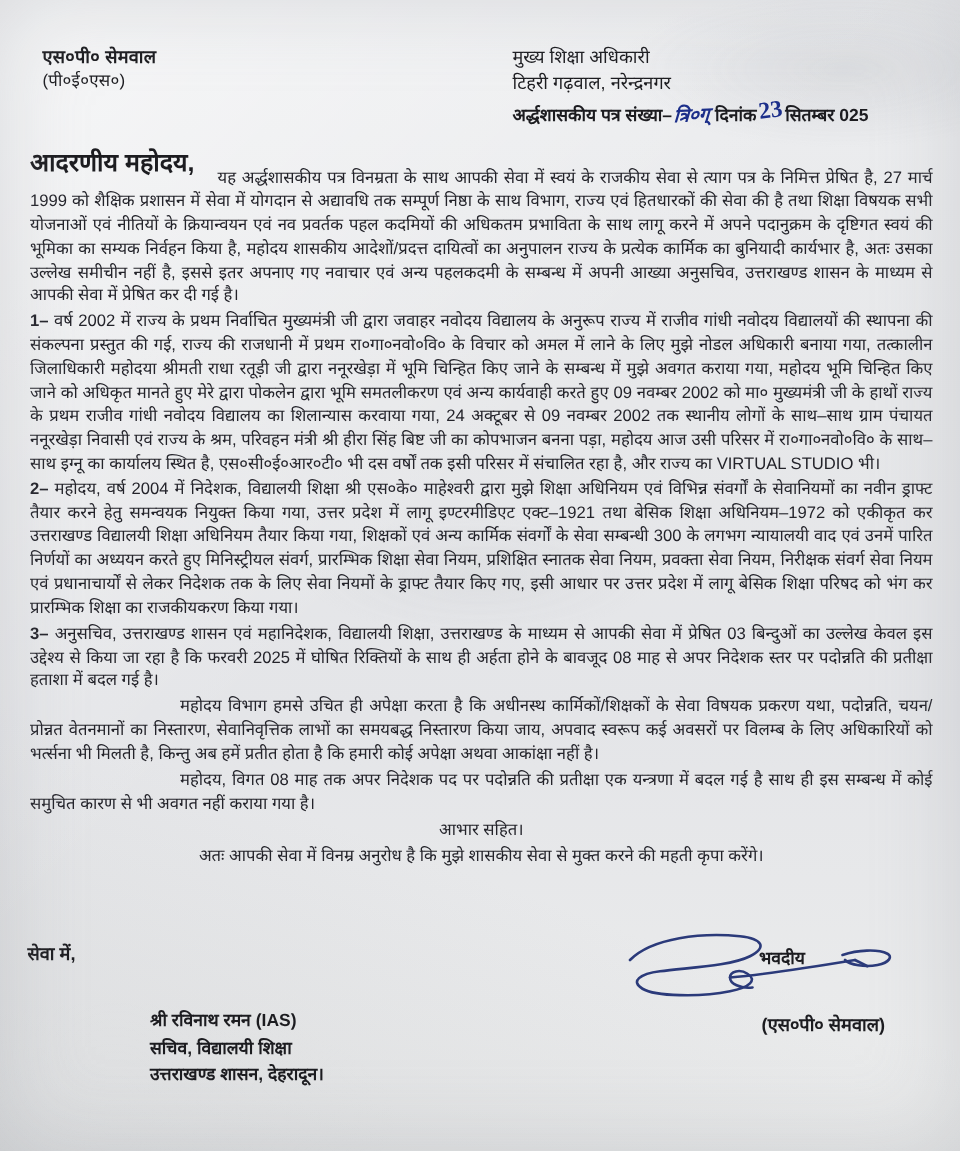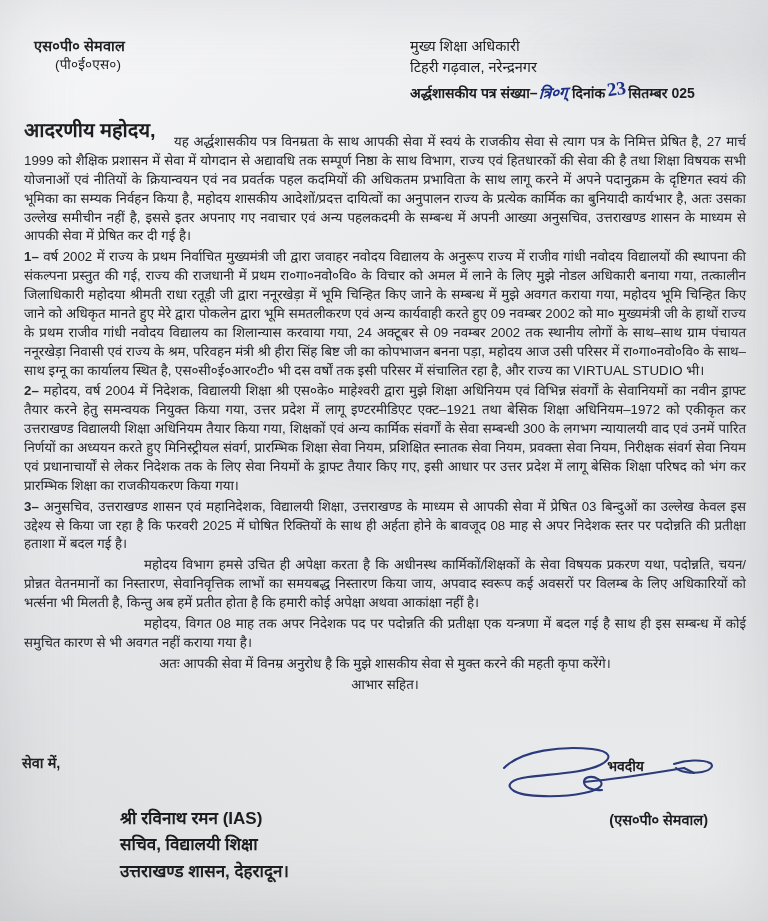--- a/index.html
+++ b/index.html
@@ -46,21 +46,21 @@
   
   .hdr-left {
     position: absolute;
     left: 34px;
     top: 36px;
     line-height: 1.38;
     font-size: 14.5px;
     font-weight: 700;
     letter-spacing: .2px;
   }
-  .hdr-left .sub { font-weight: 400; font-size: 13.5px; margin-left: 21px; }
+  .hdr-left .sub { font-weight: 400; font-size: 13.5px; }
 
   .hdr-right {
     position: absolute;
     left: 410px;
     top: 36px;
     line-height: 1.45;
     font-size: 14.5px;
     font-weight: 700;
     white-space: nowrap;
   }
@@ -148,21 +148,21 @@
     position: absolute;
     left: 22px;
     top: 752px;
     font-size: 14.5px;
     font-weight: 700;
   }
   .recipient {
     position: absolute;
     left: 120px;
     top: 806px;
-    font-size: 17px;
+    font-size: 14px;
     font-weight: 700;
     line-height: 1.55;
   }
 </style>
 </head>
 <body>
 
 <div class="page">
   <div class="layer">
 
@@ -182,22 +182,22 @@
 
     <div class="salutation">आदरणीय महोदय,</div>
 
     <div class="body">
       <p class="ind">यह अर्द्धशासकीय पत्र विनम्रता के साथ आपकी सेवा में स्वयं के राजकीय सेवा से त्याग पत्र के निमित्त प्रेषित है, 27 मार्च 1999 को शैक्षिक प्रशासन में सेवा में योगदान से अद्यावधि तक सम्पूर्ण निष्ठा के साथ विभाग, राज्य एवं हितधारकों की सेवा की है तथा शिक्षा विषयक सभी योजनाओं एवं नीतियों के क्रियान्वयन एवं नव प्रवर्तक पहल कदमियों की अधिकतम प्रभाविता के साथ लागू करने में अपने पदानुक्रम के दृष्टिगत स्वयं की भूमिका का सम्यक निर्वहन किया है, महोदय शासकीय आदेशों/प्रदत्त दायित्वों का अनुपालन राज्य के प्रत्येक कार्मिक का बुनियादी कार्यभार है, अतः उसका उल्लेख समीचीन नहीं है, इससे इतर अपनाए गए नवाचार एवं अन्य पहलकदमी के सम्बन्ध में अपनी आख्या अनुसचिव, उत्तराखण्ड शासन के माध्यम से आपकी सेवा में प्रेषित कर दी गई है।</p>
       <p><span class="num">1–</span><span> वर्ष 2002 में राज्य के प्रथम निर्वाचित मुख्यमंत्री जी द्वारा जवाहर नवोदय विद्यालय के अनुरूप राज्य में राजीव गांधी नवोदय विद्यालयों की स्थापना की संकल्पना प्रस्तुत की गई, राज्य की राजधानी में प्रथम रा०गा०नवो०वि० के विचार को अमल में लाने के लिए मुझे नोडल अधिकारी बनाया गया, तत्कालीन जिलाधिकारी महोदया श्रीमती राधा रतूड़ी जी द्वारा ननूरखेड़ा में भूमि चिन्हित किए जाने के सम्बन्ध में मुझे अवगत कराया गया, महोदय भूमि चिन्हित किए जाने को अधिकृत मानते हुए मेरे द्वारा पोकलेन द्वारा भूमि समतलीकरण एवं अन्य कार्यवाही करते हुए 09 नवम्बर 2002 को मा० मुख्यमंत्री जी के हाथों राज्य के प्रथम राजीव गांधी नवोदय विद्यालय का शिलान्यास करवाया गया, 24 अक्टूबर से 09 नवम्बर 2002 तक स्थानीय लोगों के साथ–साथ ग्राम पंचायत ननूरखेड़ा निवासी एवं राज्य के श्रम, परिवहन मंत्री श्री हीरा सिंह बिष्ट जी का कोपभाजन बनना पड़ा, महोदय आज उसी परिसर में रा०गा०नवो०वि० के साथ–साथ इग्नू का कार्यालय स्थित है, एस०सी०ई०आर०टी० भी दस वर्षों तक इसी परिसर में संचालित रहा है, और राज्य का VIRTUAL STUDIO भी।</span></p>
       <p><span class="num">2–</span><span> महोदय, वर्ष 2004 में निदेशक, विद्यालयी शिक्षा श्री एस०के० माहेश्वरी द्वारा मुझे शिक्षा अधिनियम एवं विभिन्न संवर्गों के सेवानियमों का नवीन ड्राफ्ट तैयार करने हेतु समन्वयक नियुक्त किया गया, उत्तर प्रदेश में लागू इण्टरमीडिएट एक्ट–1921 तथा बेसिक शिक्षा अधिनियम–1972 को एकीकृत कर उत्तराखण्ड विद्यालयी शिक्षा अधिनियम तैयार किया गया, शिक्षकों एवं अन्य कार्मिक संवर्गों के सेवा सम्बन्धी 300 के लगभग न्यायालयी वाद एवं उनमें पारित निर्णयों का अध्ययन करते हुए मिनिस्ट्रीयल संवर्ग, प्रारम्भिक शिक्षा सेवा नियम, प्रशिक्षित स्नातक सेवा नियम, प्रवक्ता सेवा नियम, निरीक्षक संवर्ग सेवा नियम एवं प्रधानाचार्यों से लेकर निदेशक तक के लिए सेवा नियमों के ड्राफ्ट तैयार किए गए, इसी आधार पर उत्तर प्रदेश में लागू बेसिक शिक्षा परिषद को भंग कर प्रारम्भिक शिक्षा का राजकीयकरण किया गया।</span></p>
       <p><span class="num">3–</span><span> अनुसचिव, उत्तराखण्ड शासन एवं महानिदेशक, विद्यालयी शिक्षा, उत्तराखण्ड के माध्यम से आपकी सेवा में प्रेषित 03 बिन्दुओं का उल्लेख केवल इस उद्देश्य से किया जा रहा है कि फरवरी 2025 में घोषित रिक्तियों के साथ ही अर्हता होने के बावजूद 08 माह से अपर निदेशक स्तर पर पदोन्नति की प्रतीक्षा हताशा में बदल गई है।</span></p>
       <p class="ind-c">महोदय विभाग हमसे उचित ही अपेक्षा करता है कि अधीनस्थ कार्मिकों/शिक्षकों के सेवा विषयक प्रकरण यथा, पदोन्नति, चयन/प्रोन्नत वेतनमानों का निस्तारण, सेवानिवृत्तिक लाभों का समयबद्ध निस्तारण किया जाय, अपवाद स्वरूप कई अवसरों पर विलम्ब के लिए अधिकारियों को भर्त्सना भी मिलती है, किन्तु अब हमें प्रतीत होता है कि हमारी कोई अपेक्षा अथवा आकांक्षा नहीं है।</p>
       <p class="ind-c">महोदय, विगत 08 माह तक अपर निदेशक पद पर पदोन्नति की प्रतीक्षा एक यन्त्रणा में बदल गई है साथ ही इस सम्बन्ध में कोई समुचित कारण से भी अवगत नहीं कराया गया है।</p>
+      <p class="center">आभार सहित।</p>
       <p class="center">अतः आपकी सेवा में विनम्र अनुरोध है कि मुझे शासकीय सेवा से मुक्त करने की महती कृपा करेंगे।</p>
-      <p class="center">आभार सहित।</p>
     </div>
 
     <div class="closing">
       <div class="bhavdiya">भवदीय</div>
       <svg class="sig-svg" width="230" height="62" viewBox="0 0 230 62">
         <g fill="none" stroke="#2b3a7a" stroke-width="2.1" stroke-linecap="round" stroke-linejoin="round">
           <path d="M16 22 C 34 4, 74 0, 104 3 C 122 5, 126 12, 112 19 C 96 27, 62 28, 40 31 C 24 33, 16 39, 26 45 C 36 51, 72 52, 96 47 C 112 44, 118 38, 110 33 C 104 29, 96 31, 96 36 C 96 41, 104 45, 114 44"></path>
           <path d="M96 36 C 118 34, 160 28, 196 22"></path>
           <path d="M186 18 C 198 14, 214 13, 222 17 C 226 19, 224 24, 214 26 C 204 28, 192 26, 188 22"></path>
           <path d="M196 22 L 206 27"></path>

